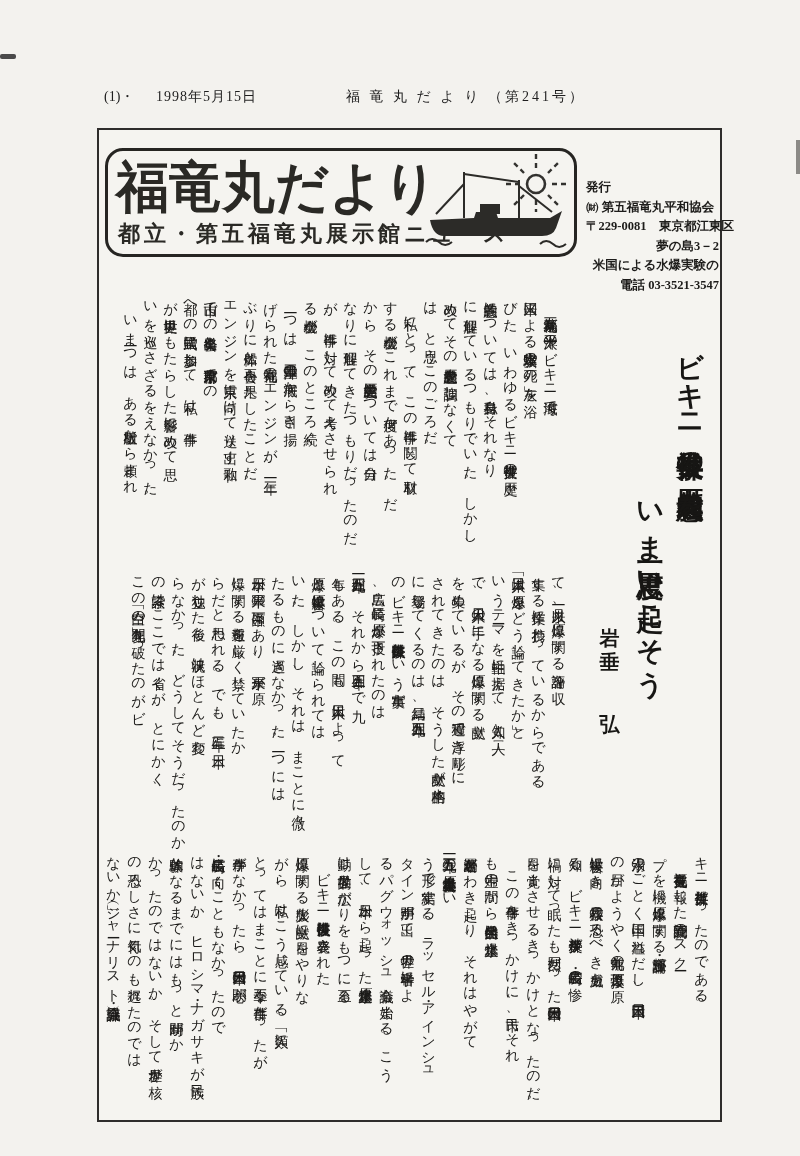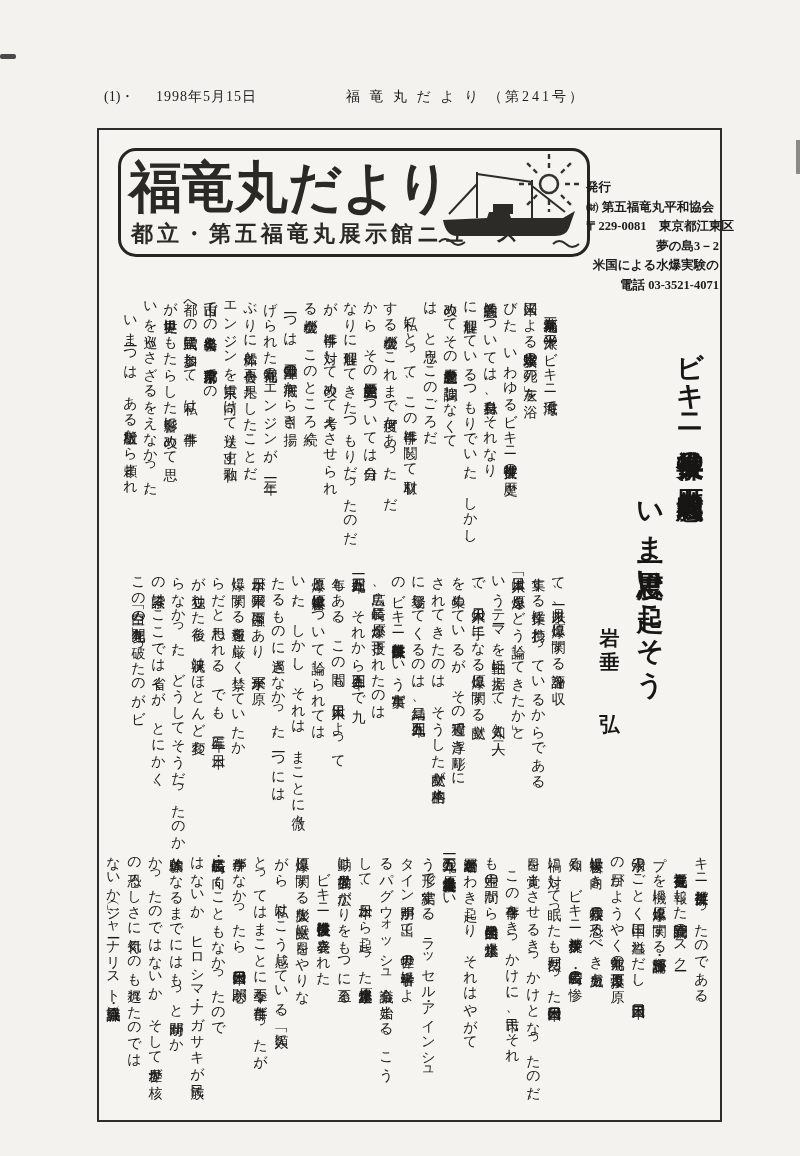--- a/index.html
+++ b/index.html
@@ -19,21 +19,20 @@
   .outer-box {
     position:absolute; left:97px; top:128px; width:625px; height:994px;
     border:2px solid #2e2d2b; box-sizing:border-box; background:#f5f4f0;
   }
 
   
   .masthead {
     position:absolute; left:6px; top:18px; width:472px; height:109px;
     border:3px solid #262522; border-radius:18px; box-sizing:border-box;
     background:#f5f4f0;
-    margin-left:13px;
   }
   .m-title {
     position:absolute; left:8px; top:0px;
     font-size:53px; font-weight:900; letter-spacing:0px; color:#2a2925;
     transform:scaleY(1.04); transform-origin:top left; white-space:nowrap;
   }
   .m-sub {
     position:absolute; left:10px; bottom:5px;
     font-size:22px; font-weight:bold; letter-spacing:4px; color:#2a2925; white-space:nowrap;
   }
@@ -114,21 +113,21 @@
     </svg>
   </div>
 
   <div class="publisher">
     <div class="pub-label">発行</div>
     <div>
         <div class="pub-line">㈶ 第五福竜丸平和協会</div>
         <div class="pub-line">〒229-0081　東京都江東区</div>
         <div class="pub-line">夢の島3－2</div>
         <div class="pub-line">米国による水爆実験の</div>
-        <div class="pub-line">電話 03-3521-4071</div>
+        <div class="pub-line">電話 03-3521-3547</div>
       </div>
   </div>
 
   <div class="headline-strip">
     <div class="headline" id="headline1">ビキニ被災事件の歴史的意義を</div>
     <div class="headline" id="headline2">いま一度思い起こそう</div>
     <div class="author">岩垂　弘</div>
   </div>
 
   <div class="vband" id="band1">

